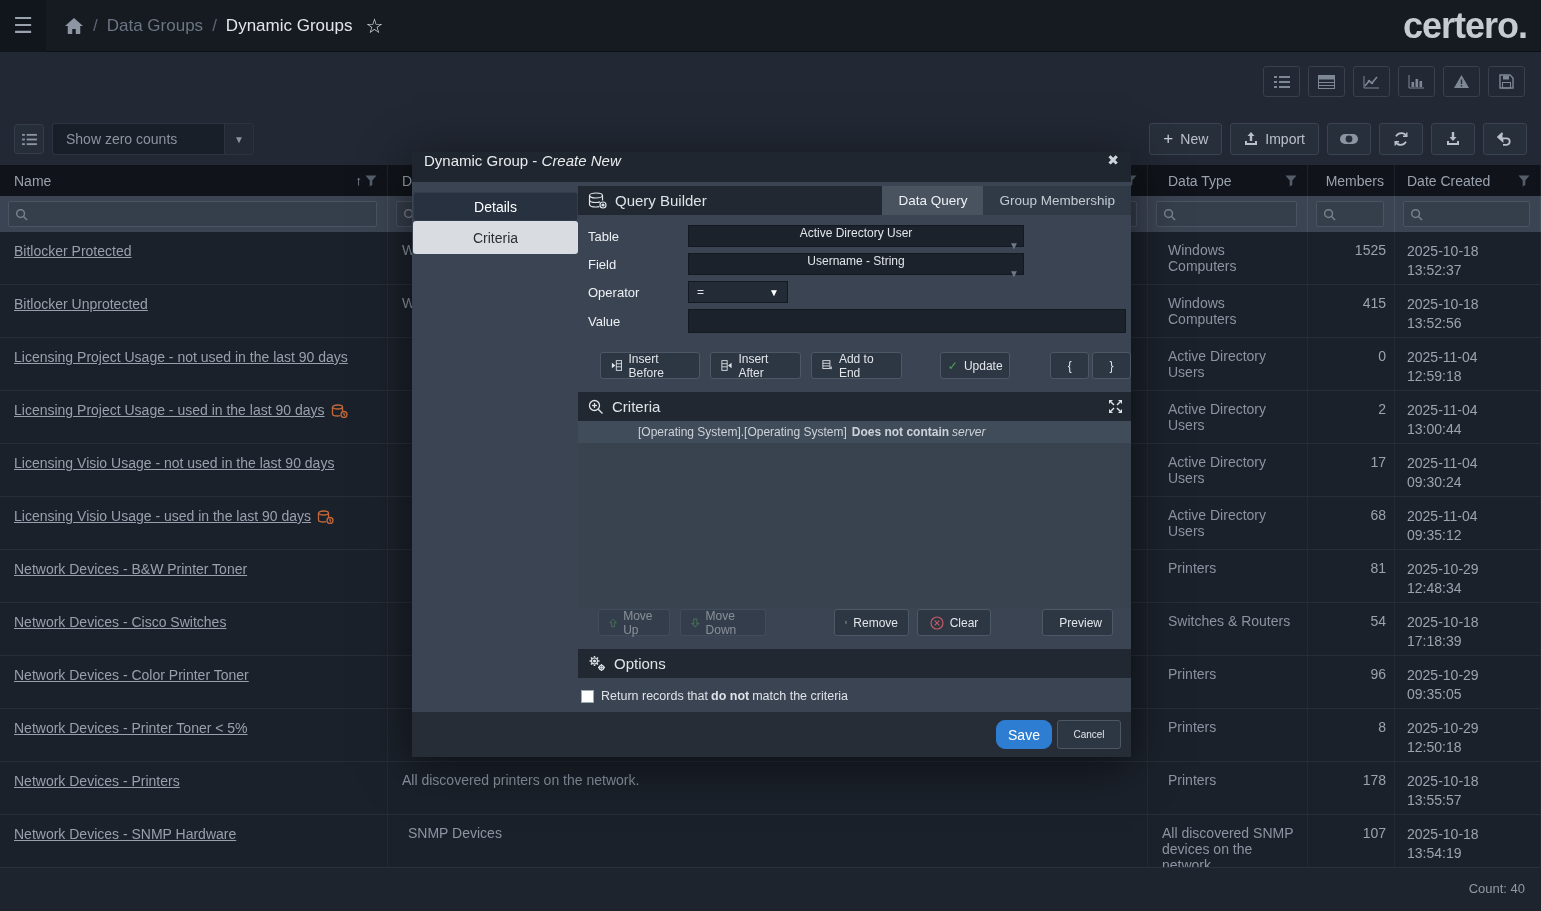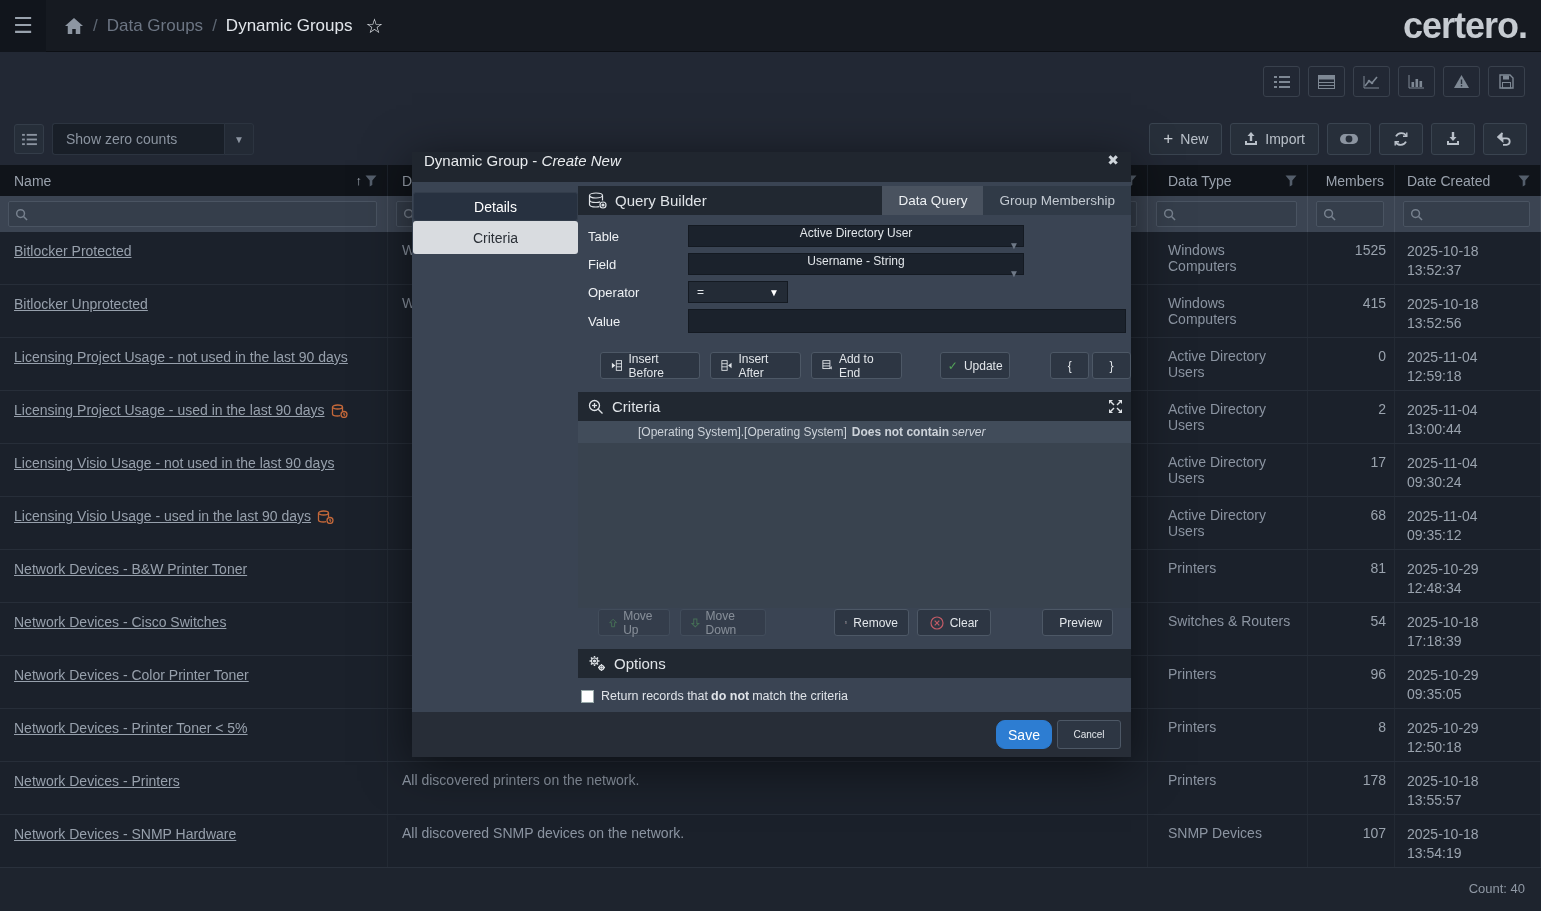--- a/index.html
+++ b/index.html
@@ -465,22 +465,22 @@
       <div class="c date">
             <div class="d1">2025-10-18</div>
             <div class="d2">13:55:57</div>
           </div>
     </div>
 
     <div class="gridrow trow">
       <div class="c name">
         <a class="rowlink">Network Devices - SNMP Hardware</a>
       </div>
+      <div class="c dtype">SNMP Devices</div>
       <div class="c desc">All discovered SNMP devices on the network.</div>
-      <div class="c dtype">SNMP Devices</div>
       <div class="c mem">107</div>
       <div class="c date">
             <div class="d1">2025-10-18</div>
             <div class="d2">13:54:19</div>
           </div>
     </div>
   </div>
   </div>
 
   <div class="pagefoot">

